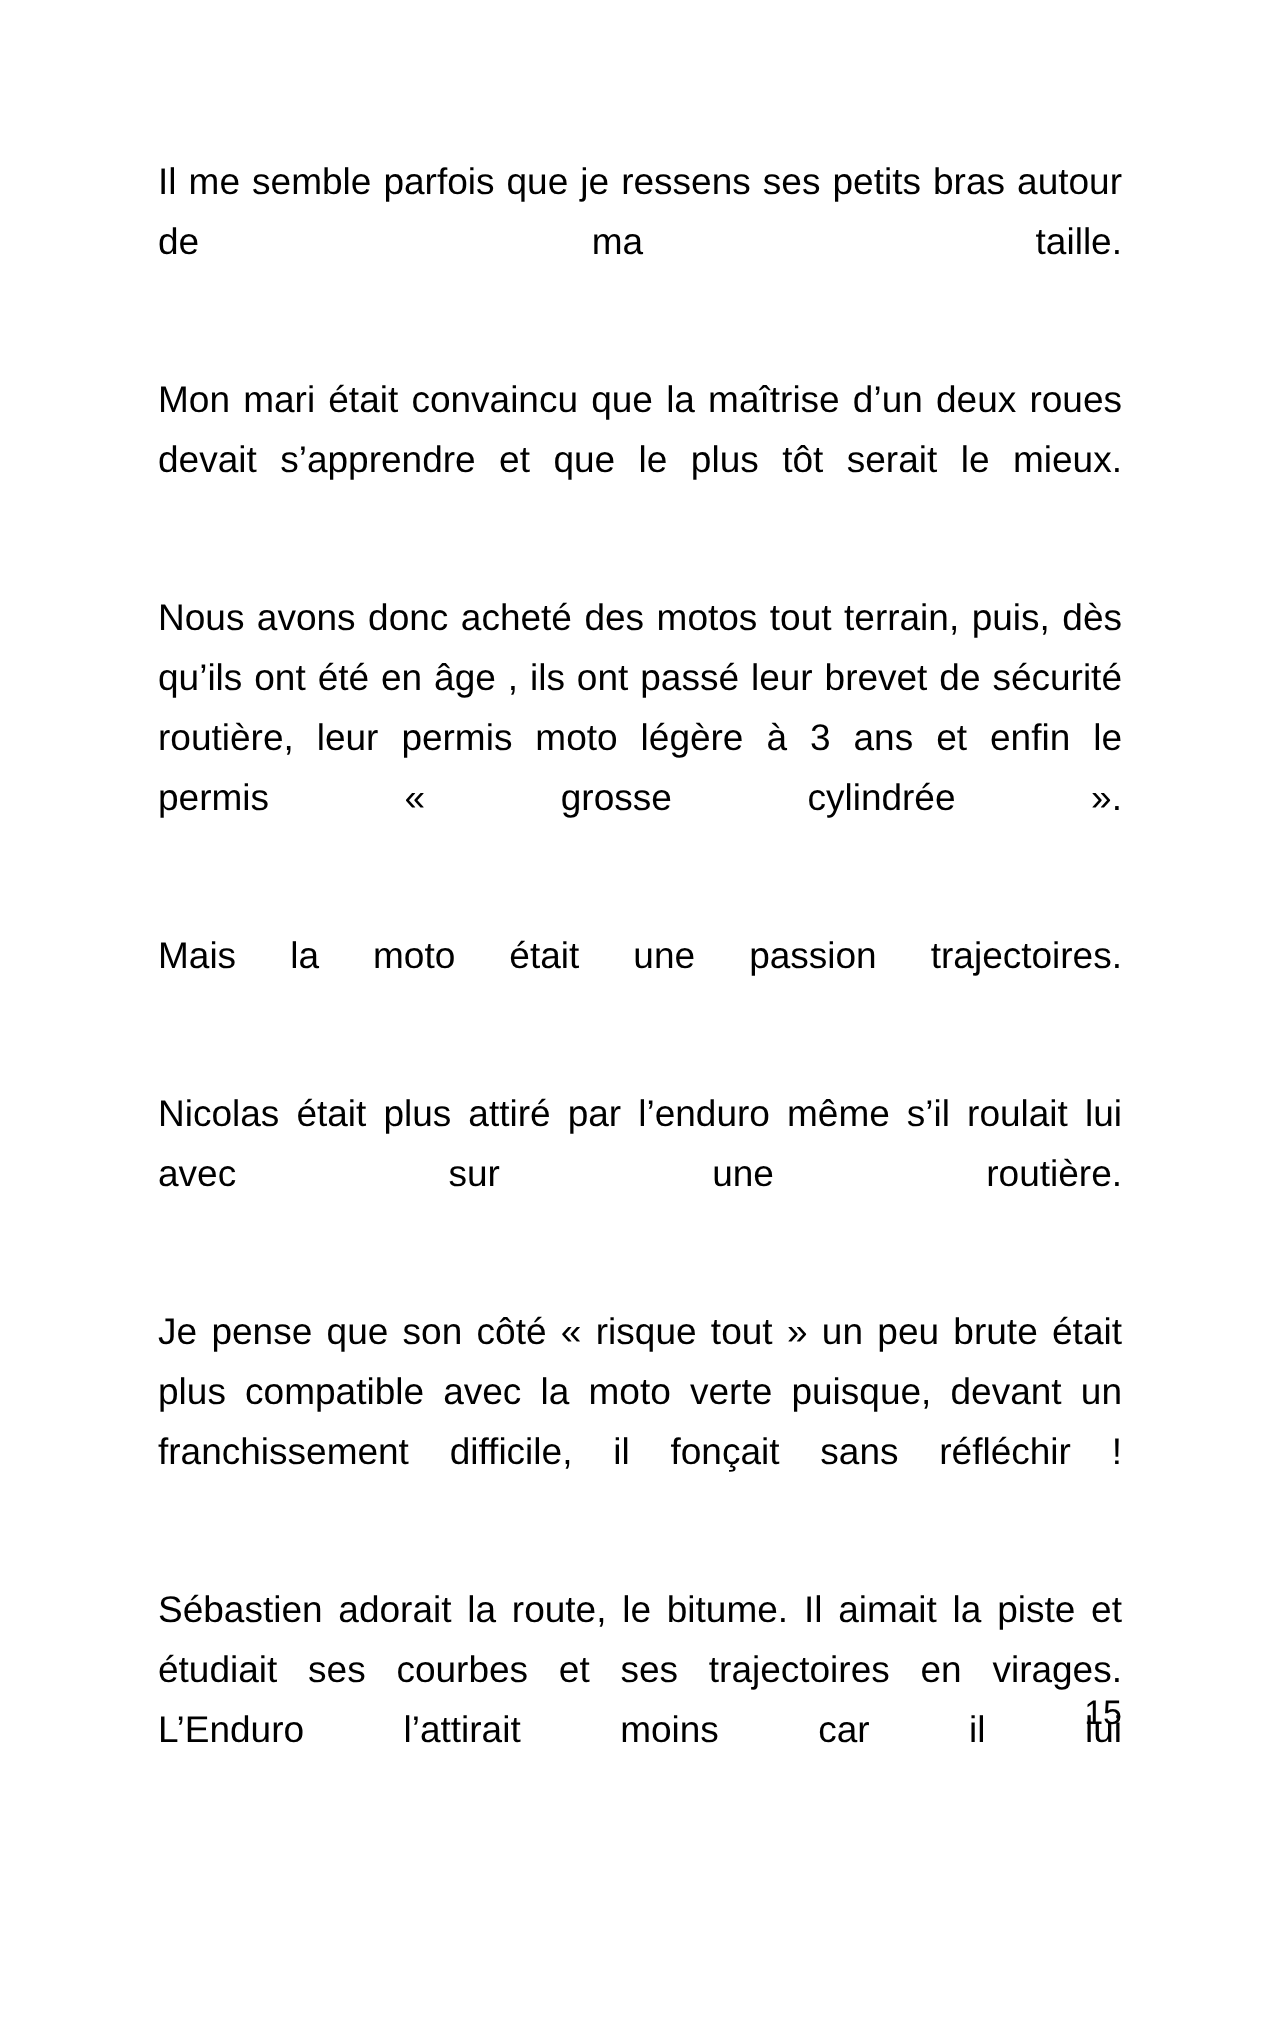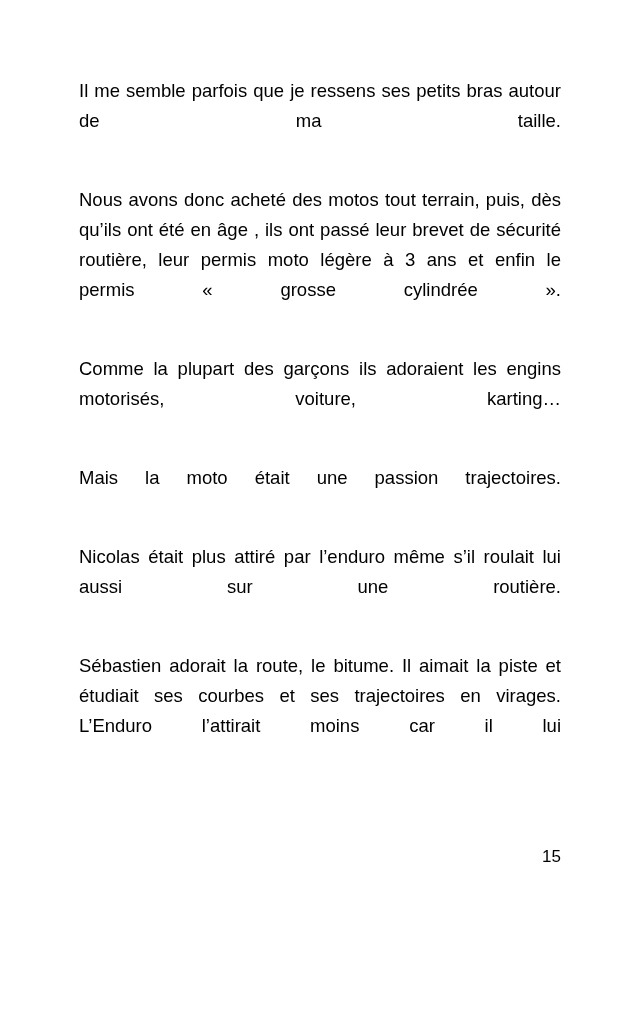--- a/index.html
+++ b/index.html
@@ -54,22 +54,23 @@
     line-height: 22px;
   }
 </style>
 </head>
 <body>
 
 <div class="page">
 
   <div class="text-column">
     <p class="para">Il me semble parfois que je ressens ses petits bras autour de ma taille.</p>
+    <p class="para">Mon mari était convaincu que la maîtrise d’un deux roues devait s’apprendre et que le plus tôt serait le mieux.</p>
     <p class="para">Nous avons donc acheté des motos tout terrain, puis, dès qu’ils ont été en âge , ils ont passé leur brevet de sécurité routière, leur permis moto légère à 3 ans et enfin le permis « grosse cylindrée ».</p>
-    <p class="para">Comme la plupart des garçons ils adoraient les engins motorisés, voiture, karting…</p>
     <p class="para">Mais la moto était une passion trajectoires.</p>
-    <p class="para">Nicolas était plus attiré par l’enduro même s’il roulait lui aussi sur une routière.</p>
+    <p class="para">Nicolas était plus attiré par l’enduro même s’il roulait lui avec sur une routière.</p>
+    <p class="para">Je pense que son côté « risque tout » un peu brute était plus compatible avec la moto verte puisque, devant un franchissement difficile, il fonçait sans réfléchir !</p>
     <p class="para">Sébastien adorait la route, le bitume. Il aimait la piste et étudiait ses courbes et ses trajectoires en virages. L’Enduro l’attirait moins car il lui</p>
   </div>
 
   <div class="page-number">15</div>
 
 </div>
 
 </body></html>

